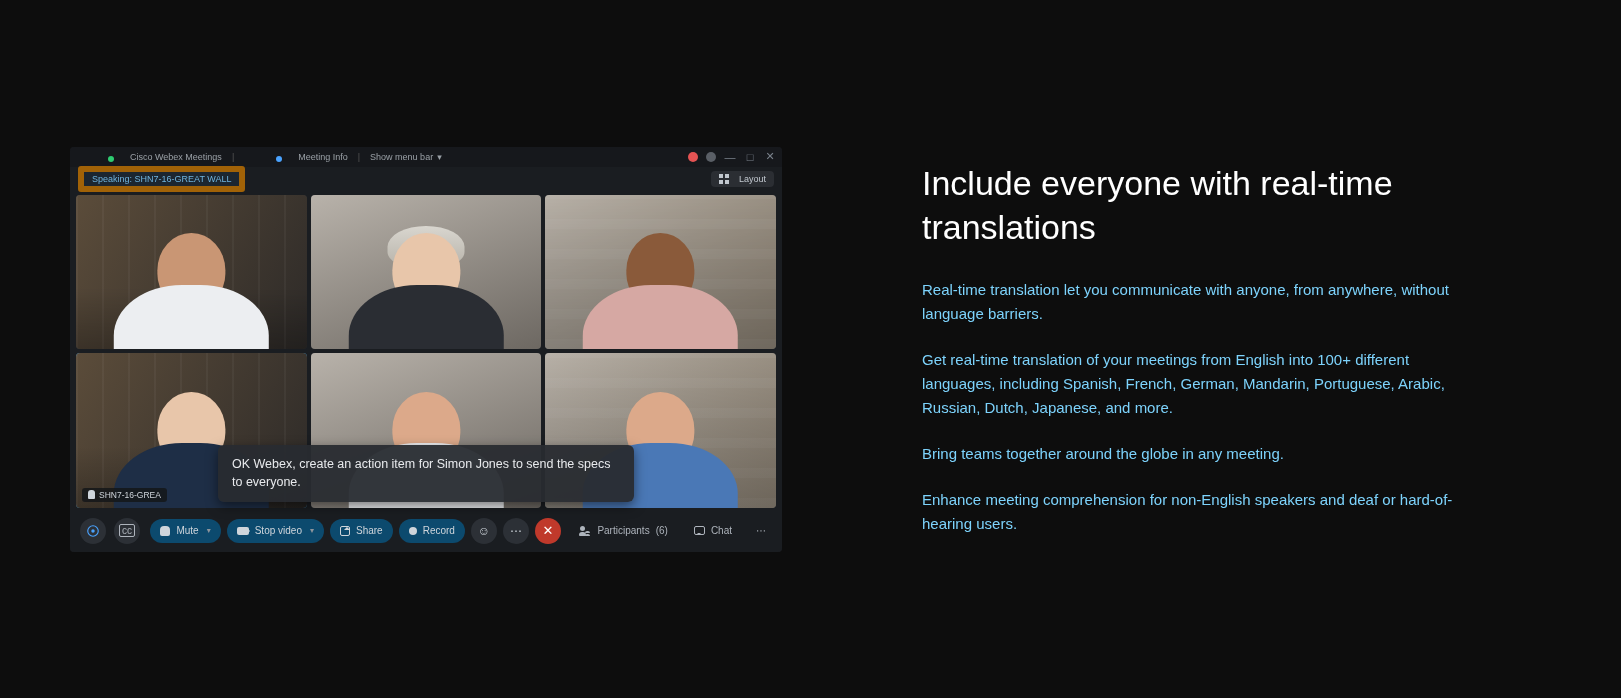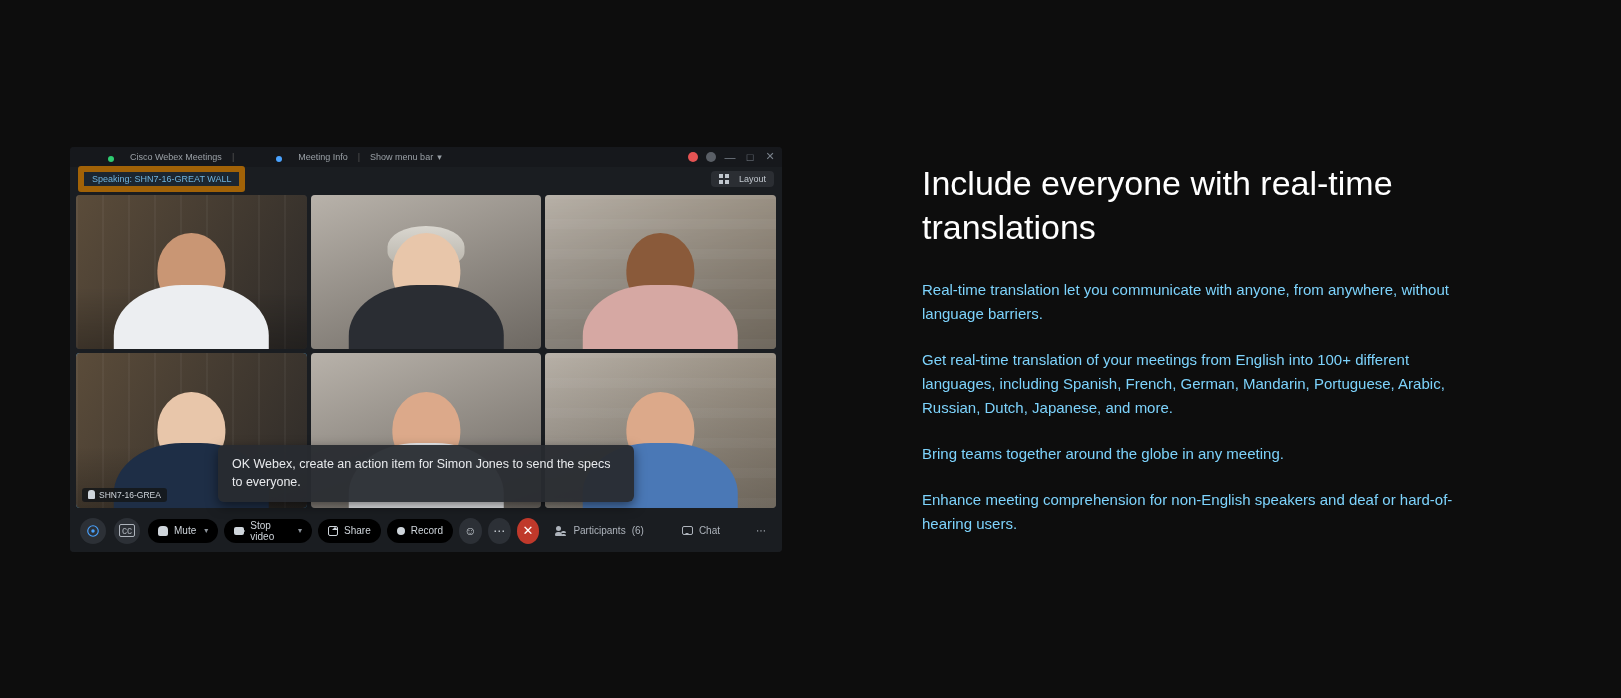--- a/index.html
+++ b/index.html
@@ -182,21 +182,21 @@
   .ctrl-left { display:flex; gap:8px; align-items:center; }
   .round-btn {
     width:26px; height:26px; border-radius:13px;
     background:#2c3036; display:flex; align-items:center; justify-content:center;
     color:#aeb4bc; font-size:12px;
   }
   .assistant-btn svg { width:14px; height:14px; }
 
   .ctrl-center { flex:1; display:flex; justify-content:center; gap:6px; align-items:center; }
   .pill-btn {
-    background:#000000; color:#cfd5db;
+    background:#0c4a6e; color:#cfd5db;
     height:24px; padding:0 10px; border-radius:13px;
     display:flex; align-items:center; gap:6px;
     font-size:10px;
   }
   .pill-btn .caret { font-size:8px; color:#8d949c; margin-left:2px;}
   .icon-mic, .icon-cam, .icon-share, .icon-rec {
     width:10px; height:10px; display:inline-block;
   }
   .icon-mic { background:#cfd5db; border-radius:4px 4px 2px 2px; }
   .icon-cam { width:12px; height:8px; background:#cfd5db; border-radius:2px; position:relative;}
@@ -206,21 +206,21 @@
   .icon-rec { width:8px; height:8px; background:#cfd5db; border-radius:50%; }
   .circle-btn {
     width:26px; height:26px; border-radius:50%;
     background:#2c3036; color:#cfd5db;
     display:flex; align-items:center; justify-content:center;
     font-size:12px;
   }
   .end-btn { background:#c0392b; color:#fff; }
   .end-btn .x { font-size:13px; }
 
-  .ctrl-right { display:flex; gap:22px; align-items:flex-start; }
+  .ctrl-right { display:flex; gap:10px; align-items:flex-start; }
   .ghost-btn {
     background:transparent; color:#aeb4bc;
     height:26px; padding:0 8px; border-radius:13px;
     display:flex; align-items:center; gap:6px;
     font-size:10px;
   }
   .icon-people { width:12px; height:10px; position:relative; }
   .icon-people::before { content:""; position:absolute; left:1px; top:0; width:5px; height:5px; background:#aeb4bc; border-radius:50%; }
   .icon-people::after  { content:""; position:absolute; left:0; bottom:0; width:7px; height:4px; background:#aeb4bc; border-radius:3px 3px 1px 1px; box-shadow:5px -2px 0 -1px #aeb4bc, 5px 1px 0 -1px #aeb4bc;}
   .icon-chat { width:11px; height:9px; border:1.5px solid #aeb4bc; border-radius:2px; position:relative;}

